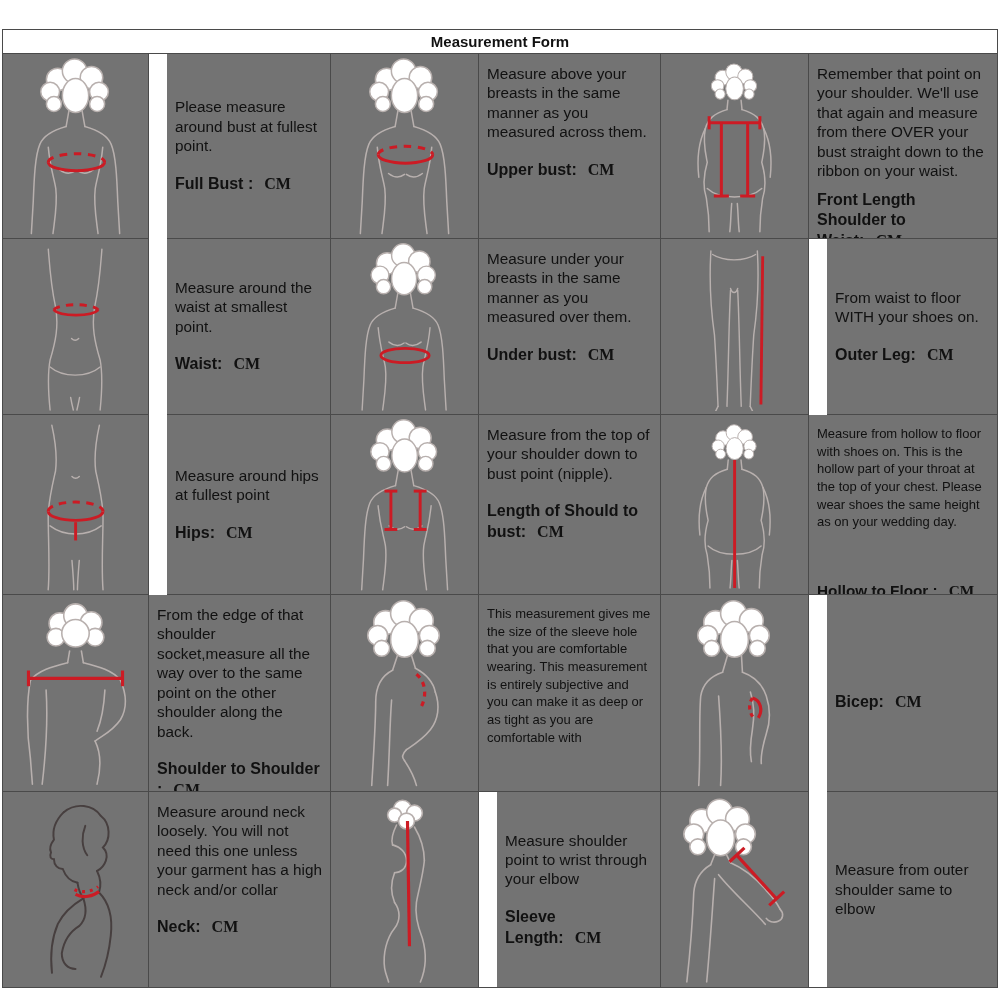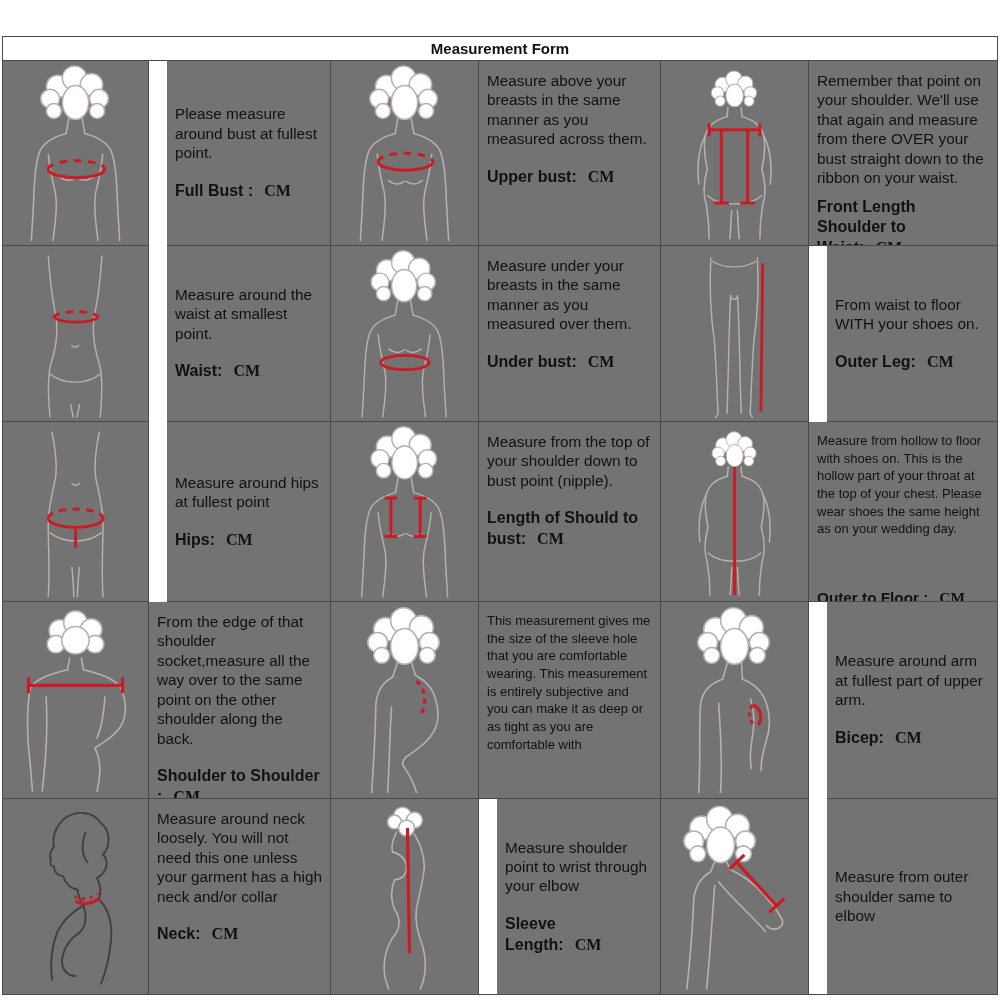--- a/index.html
+++ b/index.html
@@ -1,17 +1,17 @@
 <!DOCTYPE html>
 <html><head>
 <meta charset="utf-8">
 <style>
   html,body{margin:0;padding:0;background:#fff;}
   body{width:1000px;height:1000px;position:relative;font-family:"Liberation Sans",sans-serif;color:#111;}
-  .mtable{position:absolute;top:36px;left:2px;width:994px;border:1px solid #4a4a4a;background:#fff;}
+  .mtable{position:absolute;top:29px;left:2px;width:994px;border:1px solid #4a4a4a;background:#fff;}
   .mheader{height:23px;display:flex;align-items:center;justify-content:center;font-weight:bold;font-size:15px;border-bottom:1px solid #4a4a4a;}
   .row{display:grid;grid-template-columns:146px 182px 148px 182px 148px 188px;}
   .rh1{height:185px}.rh2{height:176px}.rh3{height:180px}.rh4{height:197px}.rh5{height:195px}
   .cell{border-right:1px solid #4a4a4a;border-bottom:1px solid #4a4a4a;overflow:hidden;box-sizing:border-box;background:#737373;}
   .cell:last-child{border-right:none;}
   .row:last-child .cell{border-bottom:none;}
   .fig{display:flex;align-items:center;justify-content:center;}
   .fig svg{height:97%;max-width:100%;}
   .txt{padding:4px 8px;font-size:15.3px;line-height:1.27;display:flex;flex-direction:column;justify-content:flex-start;}
   .v-c{justify-content:center;margin-left:18px;}
@@ -284,21 +284,21 @@
             <path d="M105 76 C112 90 114 110 112 128"></path>
           <path d="M45 140 C58 152 90 152 103 140"></path>
           <path d="M71 156 C70 168 70 178 69 186"></path>
             <path d="M77 156 C78 168 78 178 79 186"></path>
           </g>
         <path class="r" stroke-width="3.4" d="M74 46 L74 186"></path>
       </svg>
     </div>
     <div class="cell txt v-t small">
       <div>Measure from hollow to floor with shoes on. This is the hollow part of your throat at the top of your chest. Please wear shoes the same height as on your wedding day.</div>
-      <div class="lbl"><span>Outer to Floor :</span><span class="unit">CM</span></div>
+      <div class="lbl"><span>Hollow to Floor :</span><span class="unit">CM</span></div>
     </div>
   </div>
 
   <div class="row rh4">
     <div class="cell fig">
       <svg viewBox="0 0 148 190" preserveAspectRatio="xMidYMid meet">
         <g class="sf">
             <circle cx="58" cy="24" r="11"></circle>
             <circle cx="74" cy="16" r="12"></circle>
             <circle cx="90" cy="23" r="11"></circle>
@@ -375,21 +375,20 @@
           <path d="M62 74 C50 78 42 86 40 98 C38 120 40 154 38 188"></path>
           <path d="M82 74 C94 78 102 86 106 98 C110 110 110 124 106 136 C103 146 100 156 101 166"></path>
           <path d="M90 94 C94 106 94 120 92 132 C90 144 89 154 91 164"></path>
           <path d="M58 98 C60 126 62 158 60 188"></path>
           </g>
         <path class="r" stroke-width="3" d="M92 100 C100 102 103 112 98 120"></path>
         <path class="r" stroke-width="2.3" stroke-dasharray="4 4" d="M92 100 C88 106 88 114 94 121"></path>
       </svg>
     </div>
     <div class="cell txt v-c">
-      <div>Measure around arm at fullest part of upper arm.</div>
       <div class="lbl"><span>Bicep:</span><span class="unit">CM</span></div>
     </div>
   </div>
 
   <div class="row rh5">
     <div class="cell fig">
       <svg viewBox="0 0 148 190" preserveAspectRatio="xMidYMid meet">
         <g class="k">
           <path d="M62 16 C54 24 50 34 52 44 C49 48 47 53 49 57 C47 62 49 64 52 64 C52 70 56 74 61 74 C64 82 70 87 76 88"></path>
           <path d="M62 16 C74 6 92 8 100 20 C110 28 110 44 102 52 C110 60 104 72 96 76"></path>

